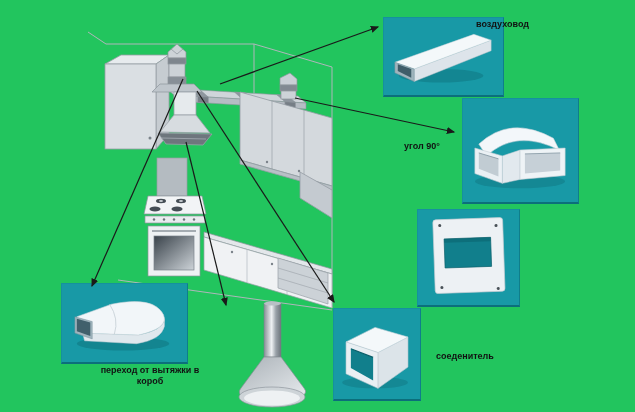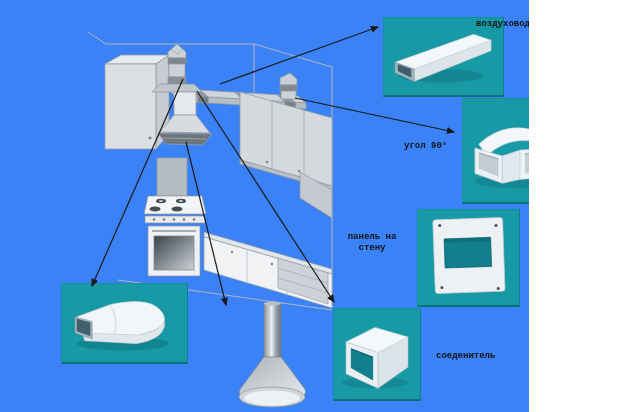--- a/index.html
+++ b/index.html
@@ -1,18 +1,18 @@
 <!DOCTYPE html>
 <html><head>
 <meta charset="utf-8">
 <style>
   html,body{margin:0;padding:0;background:#ffffff;}
   #canvas{
-    position:relative;width:529px;height:412px;background:#3b82f6;overflow:hidden;
-    font-family:Liberation Mono, monospace;
+    position:relative;width:635px;height:412px;background:#22c55e;overflow:hidden;
+    font-family:Liberation Sans, sans-serif;
   }
   .teal-box{
     position:absolute;background:#1899a6;
     border:1px solid #15919e;border-bottom:2px solid #0c6f7b;border-right:1px solid #0f7e8a;
     box-sizing:border-box;
   }
   .teal-box svg{display:block;width:100%;height:100%;}
   .lbl{
     position:absolute;color:#121212;font-weight:bold;font-size:9px;line-height:11px;
     white-space:nowrap;
@@ -220,21 +220,21 @@
       <line x1="197" y1="91" x2="334" y2="302" marker-end="url(#ah)"></line>
       <line x1="183" y1="79" x2="92" y2="286" marker-end="url(#ah)"></line>
       <line x1="186" y1="142" x2="226" y2="305" marker-end="url(#ah)"></line>
     </g>
   </svg>
 
   <div class="lbl" style="left:476px;top:19px">воздуховод</div>
 
   <div class="lbl" style="left:404px;top:141px;width:54px;text-align:left">угол 90°</div>
 
-  <div class="lbl center" style="left:337px;top:232px;width:70px">
-    <span>панель на</span><br>
-    <span>стену</span>
-  </div>
 
   <div class="lbl" style="left:436px;top:351px">соеденитель</div>
 
+  <div class="lbl center" style="left:88px;top:365px;width:124px">
+    <span>переход от вытяжки в</span><br>
+    <span>короб</span>
+  </div>
 
 </div>
 
 </body></html>

